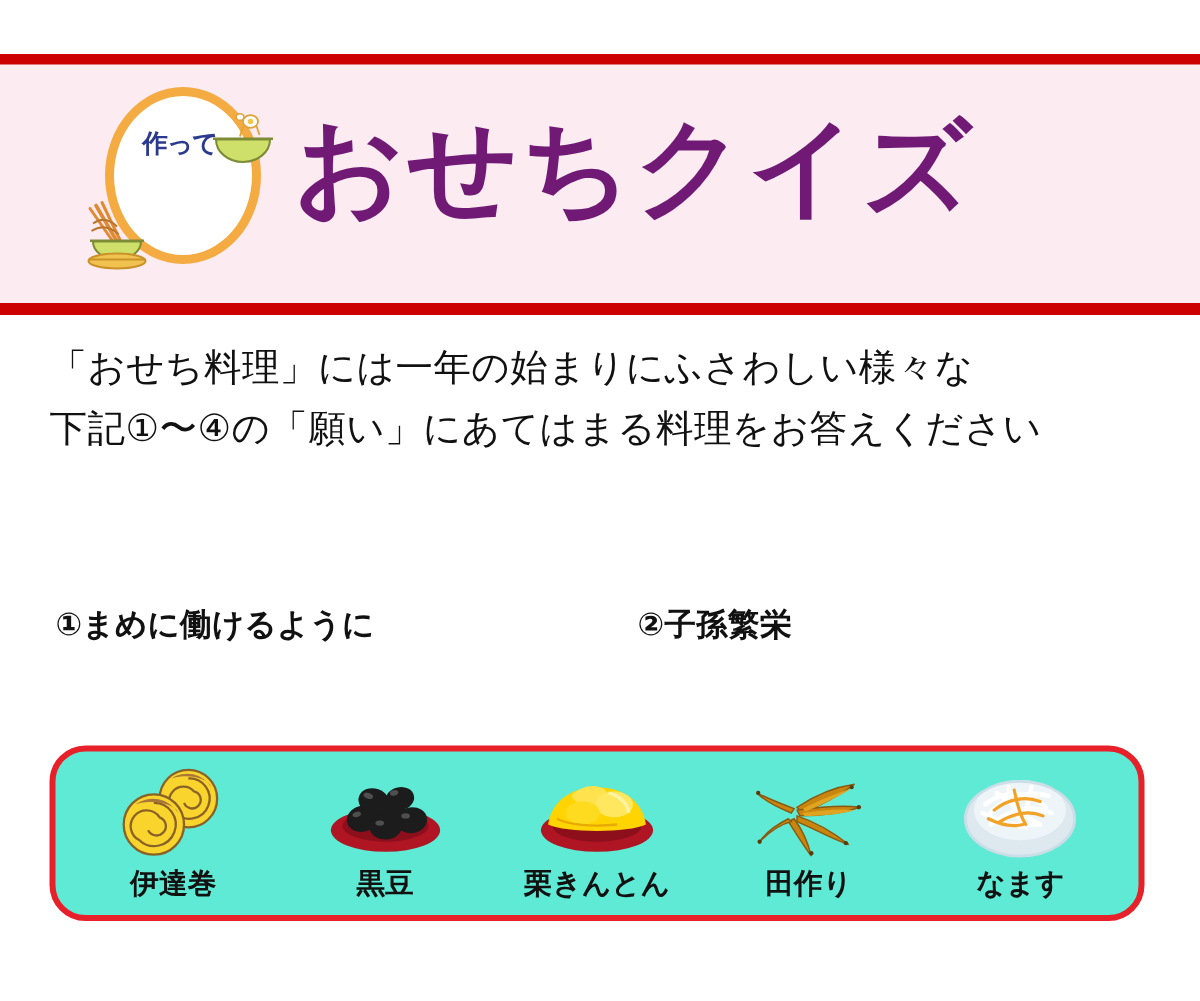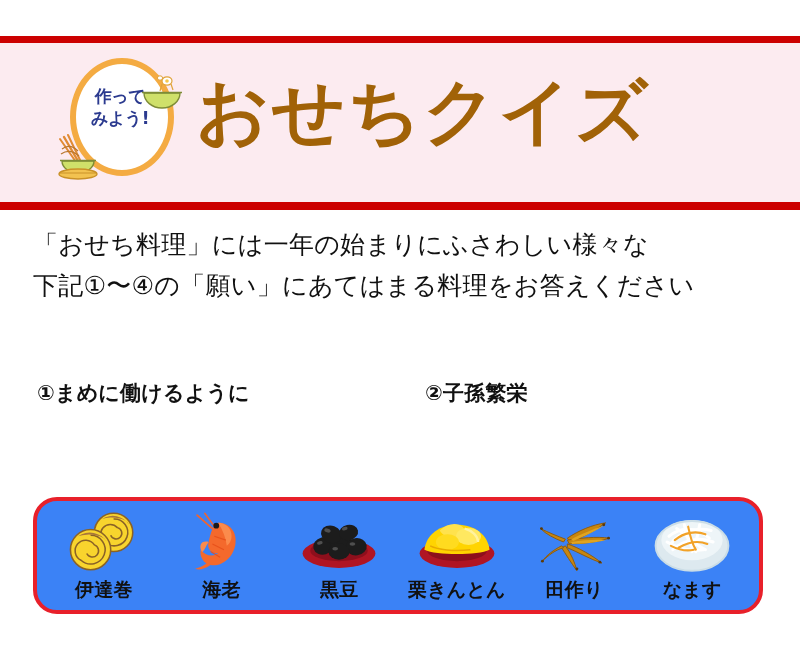--- a/index.html
+++ b/index.html
@@ -83,21 +83,21 @@
   }
 
   
   .quiz-title {
     position: absolute;
     left: 196px;
     top: 20px;
     font-size: 72px;
     line-height: 96px;
     font-weight: bold;
-    color: #a16207;
+    color: #701a75;
     letter-spacing: 2px;
     white-space: nowrap;
     font-family: "DejaVu Sans", "Liberation Sans", sans-serif;
   }
 
   
   .intro {
     position: absolute;
     left: 33px;
     top: 224px;
@@ -115,21 +115,22 @@
   
   .quiz-grid {
     position: absolute;
     left: 37px;
     top: 366px;
     width: 740px;
   }
   .quiz-row {
     display: flex;
     height: 53px;
-    align-items: center;
+    align-items: flex-end;
+    margin-top: 11px;
   }
   .quiz-item {
     font-size: 21px;
     line-height: 28px;
     font-weight: bold;
     color: #111111;
     white-space: nowrap;
     letter-spacing: 0.2px;
   }
   .quiz-col-left { width: 388px; }
@@ -137,21 +138,21 @@
 
   
   .food-frame {
     position: absolute;
     left: 33px;
     top: 497px;
     width: 730px;
     height: 117px;
     border: 4px solid #e8202a;
     border-radius: 24px;
-    background: #3b82f6;
+    background: #5eead4;
     box-sizing: border-box;
   }
   .food-row {
     display: flex;
     width: 100%;
     height: 100%;
     align-items: stretch;
     padding: 0 8px;
     box-sizing: border-box;
   }
@@ -183,21 +184,20 @@
 <body>
 
 <div class="header">
   <div class="header-inner">
 
     <div class="badge">
       <div class="badge-oval"></div>
 
       <div class="badge-text">
         <span>作って</span>
-        <span class="l2">みよう!</span>
       </div>
 
       <span class="bowl-egg">
         <svg viewBox="0 0 44 40" width="44" height="40">
           <path d="M4 18 L40 18 A18 15 0 0 1 4 18 Z" fill="#cfe06a" stroke="#7e8c36" stroke-width="1.4"></path>
           <path d="M2 17.5 L42 17.5" stroke="#7e8c36" stroke-width="1.6" fill="none"></path>
           <ellipse cx="27" cy="6" rx="5" ry="4.2" fill="#ffffff" stroke="#e0a33a" stroke-width="1.2"></ellipse>
           <circle cx="27" cy="6" r="1.8" fill="#f6c64b"></circle>
           <path d="M22 9 L20 16" stroke="#e0a33a" stroke-width="1.2" fill="none"></path>
           <path d="M31 9 L33 15" stroke="#e0a33a" stroke-width="1.2" fill="none"></path>
@@ -254,35 +254,20 @@
           <g>
             <circle cx="34" cy="44" r="21" fill="#f8d42d" stroke="#8a6227" stroke-width="1.6"></circle>
             <path d="M34 44 m0 -15 a15 15 0 1 1 -10 26 a11 11 0 1 1 14 -16 a6.5 6.5 0 1 1 -8 9" fill="none" stroke="#8a6227" stroke-width="1.6"></path>
             <path d="M21 30 A21 21 0 0 1 51 36 A19 9 0 0 0 21 30 Z" fill="#a9763a"></path>
           </g>
         </svg>
       </div>
       <div class="food-label">伊達巻</div>
     </div>
 
-    <div class="food-cell">
-      <div class="food-art">
-        <svg viewBox="0 0 96 72" width="92" height="70">
-          <path d="M22 8 L38 22" stroke="#f4642a" stroke-width="1.8" fill="none" stroke-linecap="round"></path>
-          <path d="M30 6 L41 21" stroke="#f4642a" stroke-width="1.6" fill="none" stroke-linecap="round"></path>
-          <path d="M44 16 C56 16 64 26 62 38 C60 52 48 62 36 60 C28 58 24 50 26 44 C30 50 38 52 44 48 C36 48 32 42 34 36 C36 28 38 18 44 16 Z" fill="#f4692c"></path>
-          <path d="M44 16 C52 16 58 22 58 30 C58 34 56 38 53 40 C52 32 49 24 44 16 Z" fill="#fb8b4c"></path>
-          <path d="M34 36 C30 42 28 50 26 44 C24 38 28 34 34 36 Z" fill="#fb8b4c"></path>
-          <path d="M36 60 C30 64 24 66 20 64 C26 62 30 60 33 57 Z" fill="#f4692c"></path>
-          <circle cx="42" cy="19" r="3" fill="#1a1a1a"></circle>
-          <path d="M40 30 L52 34 M38 38 L50 44 M36 46 L46 52" stroke="#e8521c" stroke-width="1.2" fill="none"></path>
-        </svg>
-      </div>
-      <div class="food-label">海老</div>
-    </div>
 
     <div class="food-cell">
       <div class="food-art">
         <svg viewBox="0 0 96 72" width="92" height="70">
           <ellipse cx="48" cy="48" rx="38" ry="15" fill="#b01523"></ellipse>
           <ellipse cx="48" cy="45" rx="30" ry="11" fill="#8d0f1c"></ellipse>
           <g fill="#1c1c1c">
             <ellipse cx="32" cy="40" rx="11" ry="9" transform="rotate(-15 32 40)"></ellipse>
             <ellipse cx="50" cy="36" rx="12" ry="9.5" transform="rotate(10 50 36)"></ellipse>
             <ellipse cx="66" cy="41" rx="11" ry="9" transform="rotate(-8 66 41)"></ellipse>

